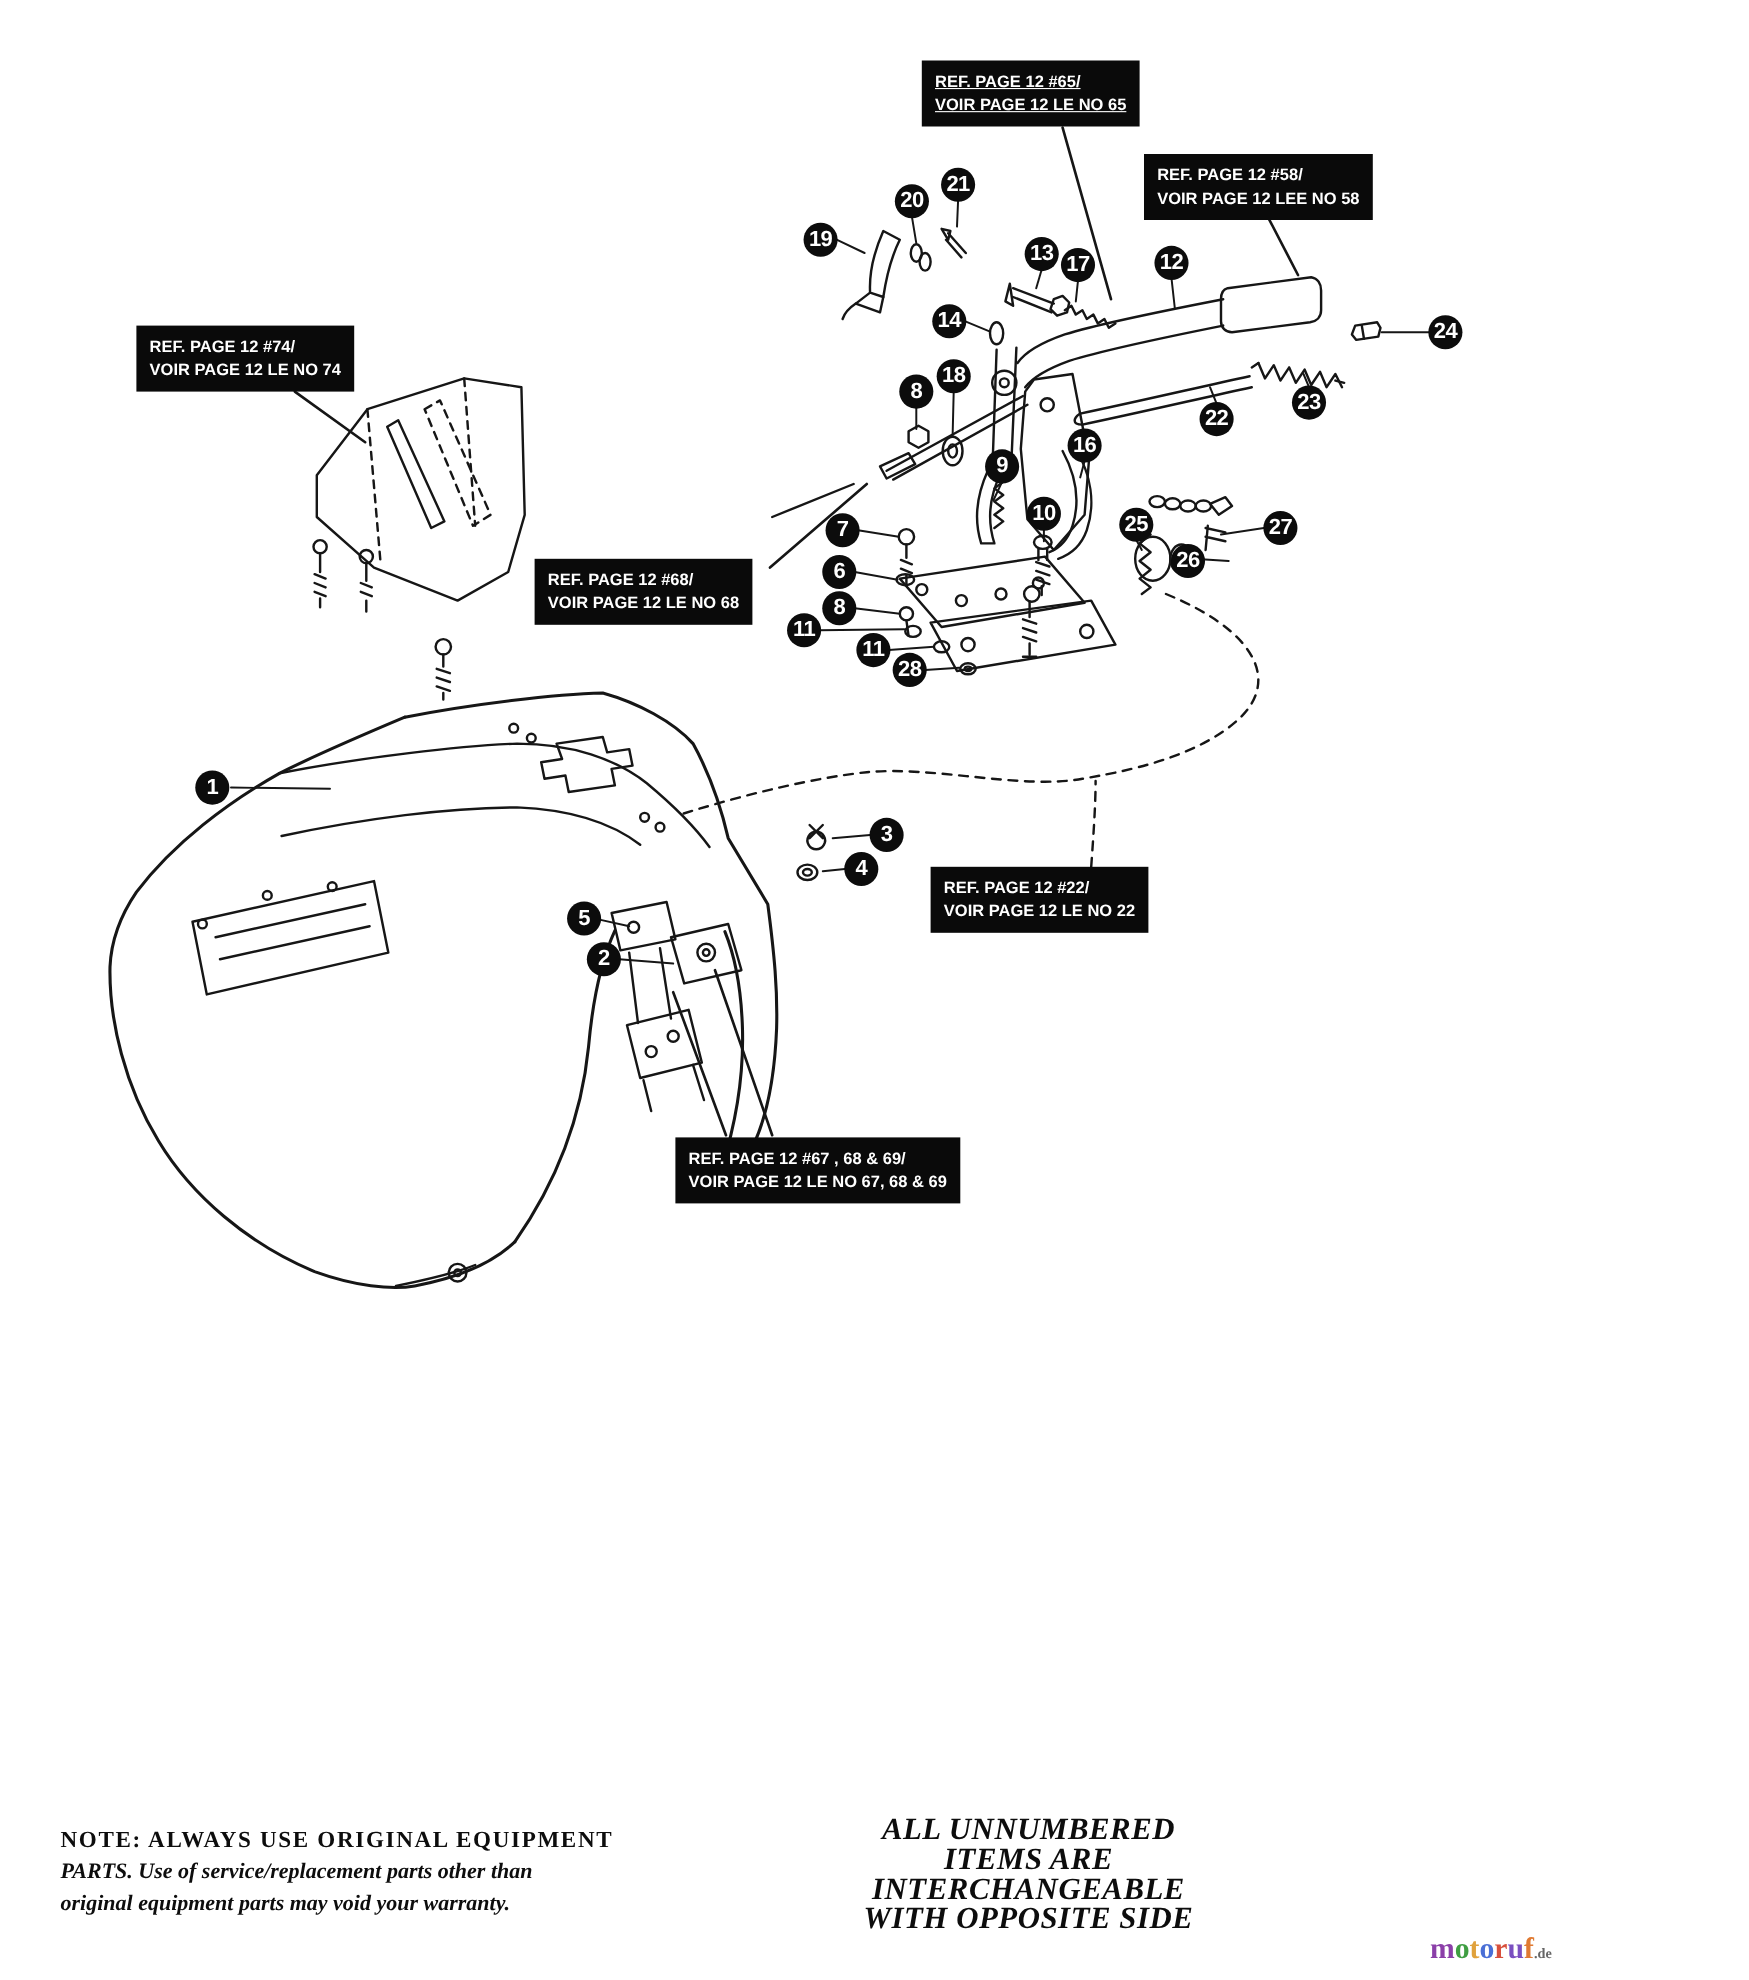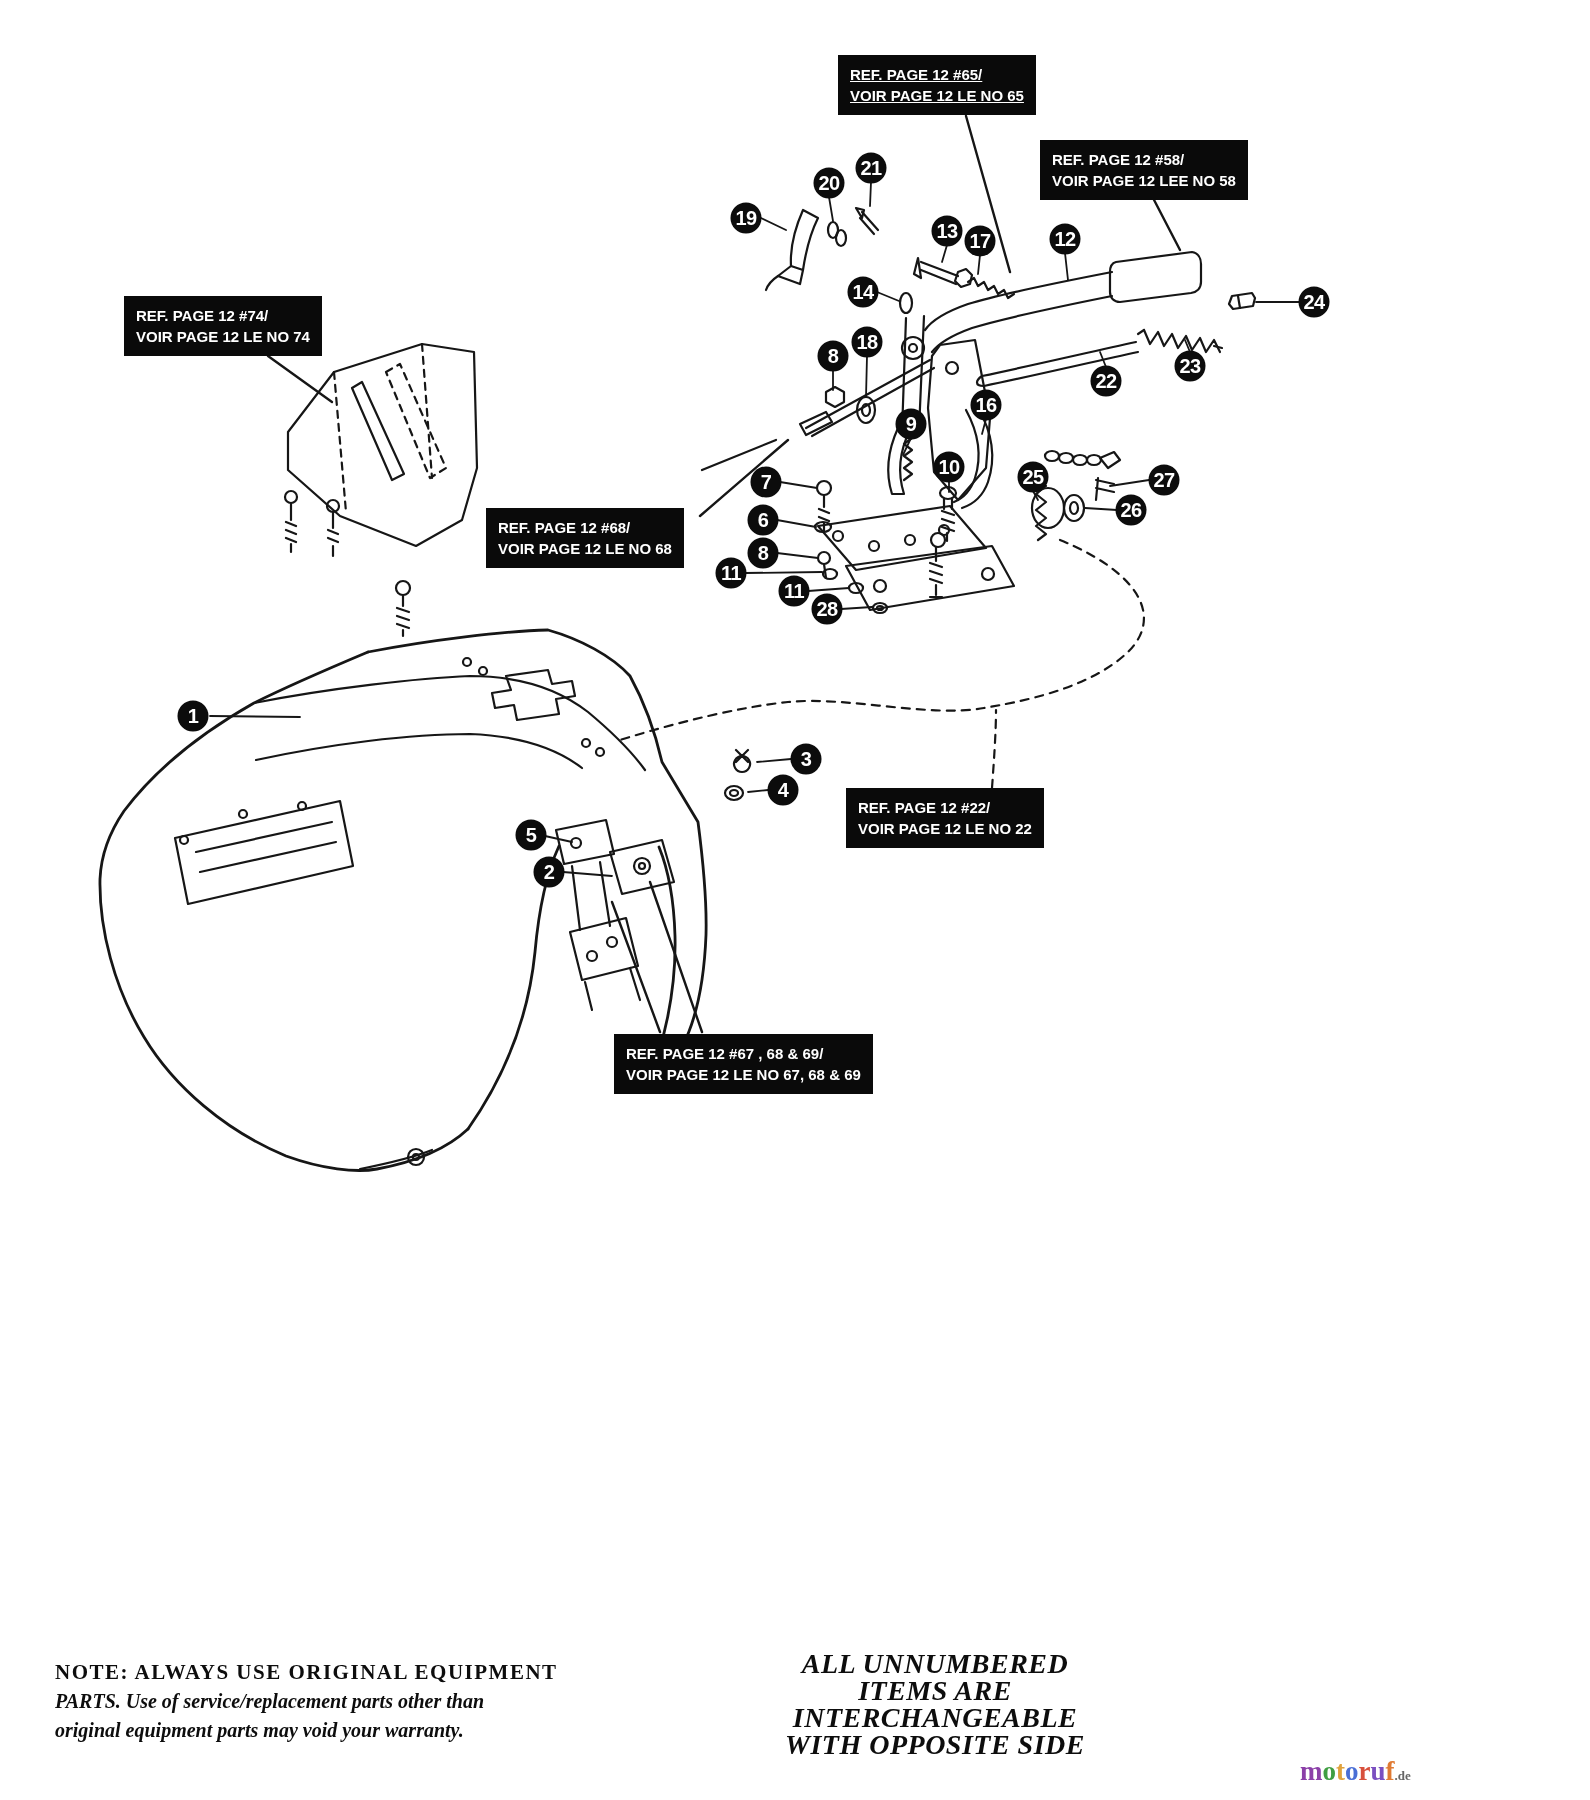--- a/index.html
+++ b/index.html
@@ -276,21 +276,21 @@
   <div class="callout" style="left:986px;top:405px;">16</div>
   <div class="callout" style="left:980px;top:241px;">17</div>
   <div class="callout" style="left:867px;top:342px;">18</div>
   <div class="callout" style="left:746px;top:218px;">19</div>
   <div class="callout" style="left:829px;top:183px;">20</div>
   <div class="callout" style="left:871px;top:168px;">21</div>
   <div class="callout" style="left:1106px;top:381px;">22</div>
   <div class="callout" style="left:1190px;top:366px;">23</div>
   <div class="callout" style="left:1314px;top:302px;">24</div>
   <div class="callout" style="left:1033px;top:477px;">25</div>
-  <div class="callout" style="left:1131px;top:510px;">26</div>
+  <div class="callout" style="left:1080px;top:510px;">26</div>
   <div class="callout" style="left:1164px;top:480px;">27</div>
   <div class="callout" style="left:827px;top:609px;">28</div>
 
   <div class="note-left">
     <div class="l1">NOTE: ALWAYS USE ORIGINAL EQUIPMENT</div>
     <div class="l2">PARTS. Use of service/replacement parts other than</div>
     <div class="l3">original equipment parts may void your warranty.</div>
   </div>
 
   <div class="note-right">

